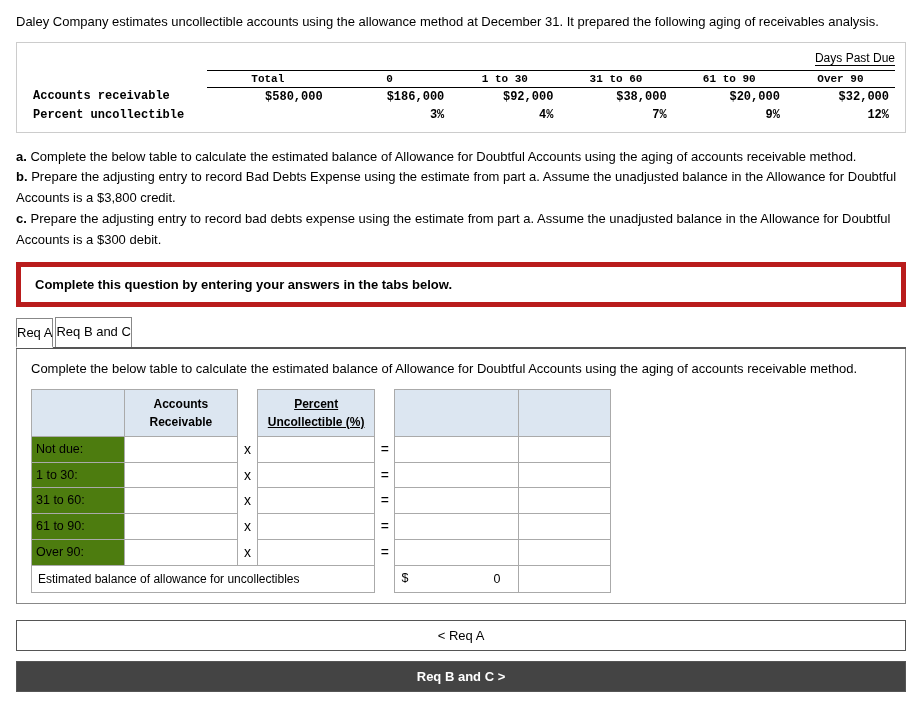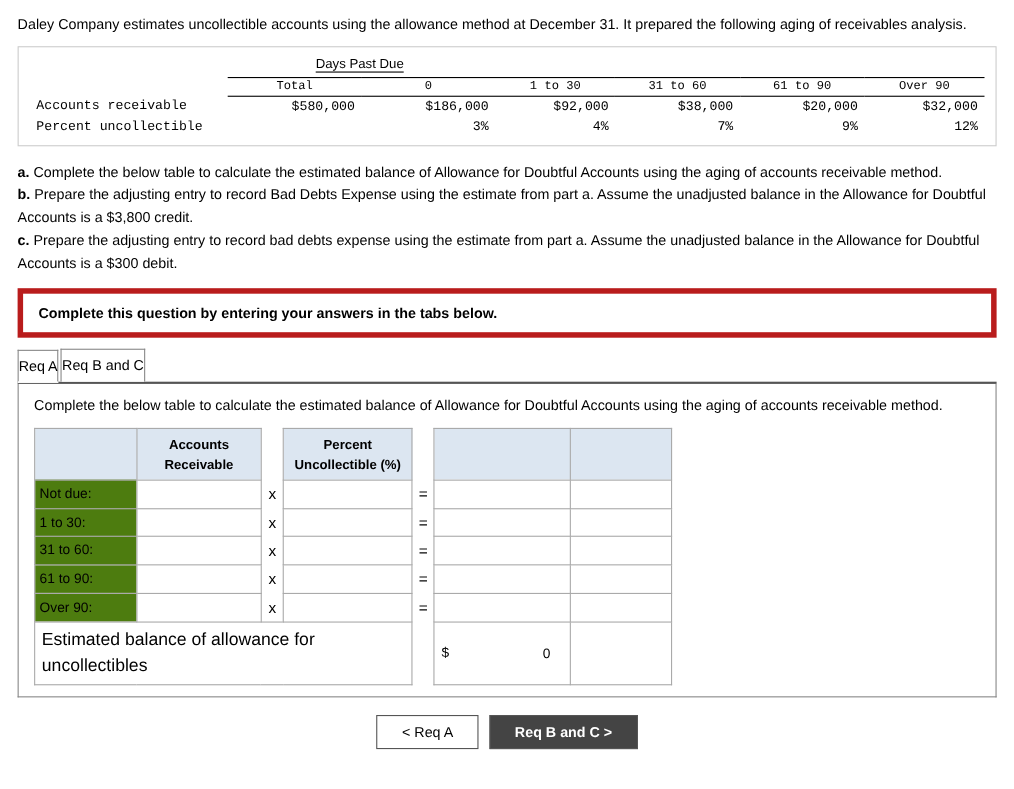--- a/index.html
+++ b/index.html
@@ -16,34 +16,35 @@
       font-size: 13px;
       line-height: 1.5;
       margin-bottom: 10px;
     }
     .aging-table-wrapper {
       border: 1px solid #ccc;
       margin-bottom: 14px;
       padding: 8px 10px;
     }
     .aging-header {
-      text-align: left;
+      text-align: right;
       font-size: 12px;
       margin-bottom: 4px;
       margin-left: 260px;
     }
     .aging-table {
       width: 100%;
       border-collapse: collapse;
       font-size: 12px;
       font-family: 'Courier New', monospace;
     }
     .aging-table td {
       padding: 2px 6px;
       white-space: nowrap;
+      font-weight: bold;
     }
     .aging-table .col-header {
       text-align: center;
       font-size: 11px;
       border-bottom: 1px solid #000;
     }
     .aging-table .val {
       text-align: right;
     }
     .aging-table .pct {
@@ -150,40 +151,41 @@
     }
     .dollar-cell span.dollar-sign {
       font-size: 12.5px;
     }
     
     .bottom-nav {
       display: flex;
       justify-content: center;
       gap: 10px;
       margin-top: 16px;
+      flex-direction: column;
     }
     .nav-btn {
       padding: 7px 22px;
       font-size: 13px;
       cursor: pointer;
       border: 1px solid #555;
       background: #fff;
     }
     .nav-btn.dark {
       background: #444;
       color: #fff;
       font-weight: bold;
     }
     .req-table td.input-cell {
       padding: 2px 4px;
     }
     
     .col-ar { width: 130px; }
     .col-op { width: 22px; }
-    .col-pct { width: 130px; }
+    .col-pct { width: 130px; text-decoration: underline; }
     .col-eq { width: 22px; }
     .col-result { width: 130px; }
     .col-extra { width: 130px; }
     .estimated-row td {
       font-size: 12px;
       padding: 4px 6px;
     }
     .estimated-row td.label-wide {
       border: 1px solid #aaa;
     }
@@ -336,21 +338,21 @@
           <td class="operator">x</td>
           <td class="input-cell">
             <input type="text" value="" style="">
           </td>
           <td class="operator">=</td>
           <td class="result-cell"></td>
           <td></td>
         </tr>
 
         <tr class="estimated-row">
-          <td colspan="4" class="label-wide" style="border:1px solid #aaa; font-size:16px; padding:4px 6px;">Estimated balance of allowance for uncollectibles</td>
+          <td colspan="4" class="label-wide" style="border:1px solid #aaa; font-size:12px; padding:4px 6px;">Estimated balance of allowance for uncollectibles</td>
           <td style="border:none; background:transparent;"></td>
           <td class="dollar-wrap" style="border:1px solid #aaa; padding:3px 6px;">
             <div class="dollar-cell">
               <span class="dollar-sign">$</span>
               <input type="text" style="border: none; outline: none; font-size: 12.5px; width: 90px; text-align: right;" value="0">
             </div>
           </td>
           <td style="border:1px solid #aaa;"></td>
         </tr>
       </tbody>

